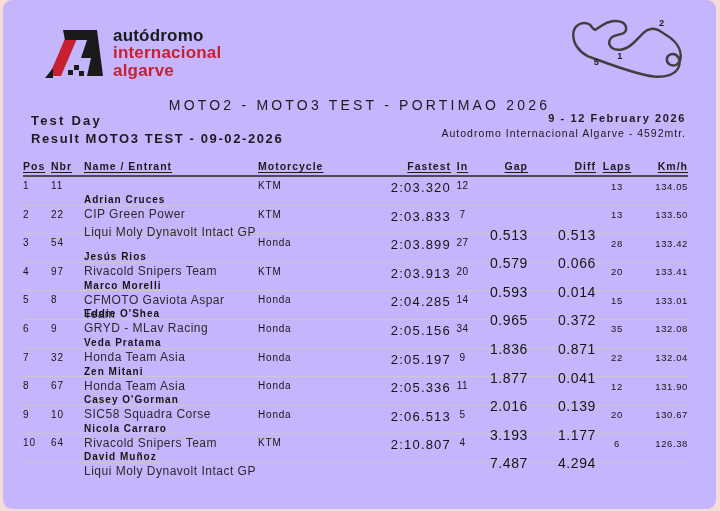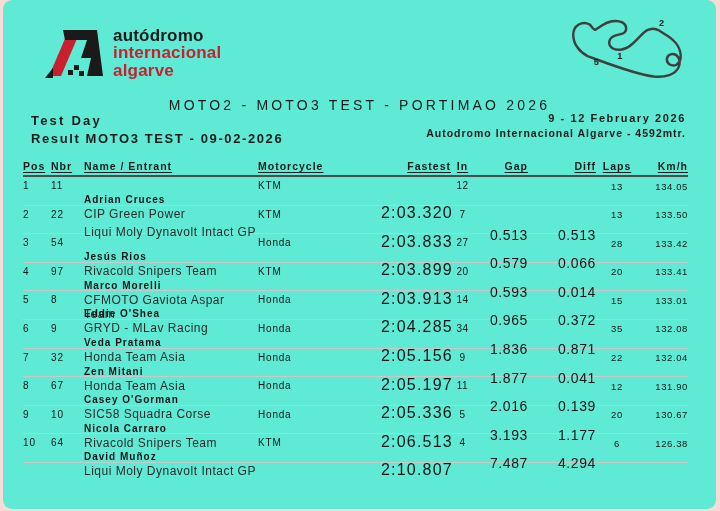--- a/index.html
+++ b/index.html
@@ -1,48 +1,48 @@
 <!DOCTYPE html>
 <html><head>
 <meta charset="utf-8">
 <style>
   html,body{margin:0;padding:0;width:720px;height:511px;overflow:hidden;
     background:#f6dbd7;font-family:"Liberation Sans",sans-serif;}
-  .page{position:absolute;left:3px;top:0;right:4px;bottom:2px;background:#5eead4;
+  .page{position:absolute;left:3px;top:0;right:4px;bottom:2px;background:#c4b5fd;
     border-radius:9px;}
   
   .logo{position:absolute;left:38px;top:24px;display:flex;align-items:center;gap:8px;}
   .logo-text{line-height:1.02;font-weight:700;font-size:17px;letter-spacing:.2px;}
   .logo-text .l1{color:#1a1a1a;}
   .logo-text .l2,.logo-text .l3{color:#c8202e;}
   .track{position:absolute;right:16px;top:8px;width:138px;height:84px;}
   .title{position:absolute;left:0;right:0;top:97px;text-align:center;
     font-size:14px;font-weight:400;letter-spacing:3.2px;color:#1c1c1c;}
   .sub-left{position:absolute;left:28px;top:113px;color:#1c1c1c;}
   .sub-left .session{font-size:13px;font-weight:700;letter-spacing:2.2px;}
   .sub-left .result{font-size:13px;font-weight:700;letter-spacing:1.6px;margin-top:3px;}
   .sub-right{position:absolute;right:30px;top:112px;text-align:right;color:#1c1c1c;}
   .sub-right .dates{font-size:11px;font-weight:700;letter-spacing:1.6px;}
-  .sub-right .venue{font-size:10.5px;font-weight:700;letter-spacing:1px;margin-top:3px;}
+  .sub-right .venue{font-size:10.5px;font-weight:400;letter-spacing:1px;margin-top:3px;}
   
   .tbl{position:absolute;left:20px;top:160px;width:665px;}
   .grid{display:grid;grid-template-columns:28px 33px 174px 123px 70px 23px 60px 64px 38px 52px;}
   .thead{font-size:10.5px;font-weight:700;letter-spacing:1px;color:#1c1c1c;
     padding-bottom:3px;border-bottom:2px solid #4c4c4c;}
   .thead span{text-decoration:underline;text-underline-offset:2px;}
   .c-right{text-align:right;}
   .c-center{text-align:center;}
   .row{border-bottom:1px solid #c9c9c9;height:26.6px;padding-top:1px;
     color:#161616;}
   .cell{padding-top:2px;font-size:10px;letter-spacing:1px;}
   .namecell{padding-top:16px;}
   .rname{font-size:10px;font-weight:700;letter-spacing:1px;}
   .rteam{font-size:12px;font-weight:400;letter-spacing:.5px;color:#2b2b2b;margin-top:2px;}
   .moto{font-size:10px;letter-spacing:.8px;}
-  .fastest{font-size:16px;letter-spacing:1.2px;margin-top:24px;}
+  .fastest{font-size:13px;letter-spacing:1.2px;}
   .small{font-size:14px;letter-spacing:.6px;padding-top:20px;}
   .gapcell{padding-right:6px;}
   .diffcell{padding-right:2px;}
   .kmh{font-size:9.5px;letter-spacing:.6px;padding-top:2.5px;}
   .lapcell{font-size:9.5px;padding-top:2.5px;letter-spacing:.6px;}
   .incell{font-size:10px;padding-top:2px;letter-spacing:.5px;}
 </style>
 </head>
 <body>
 

